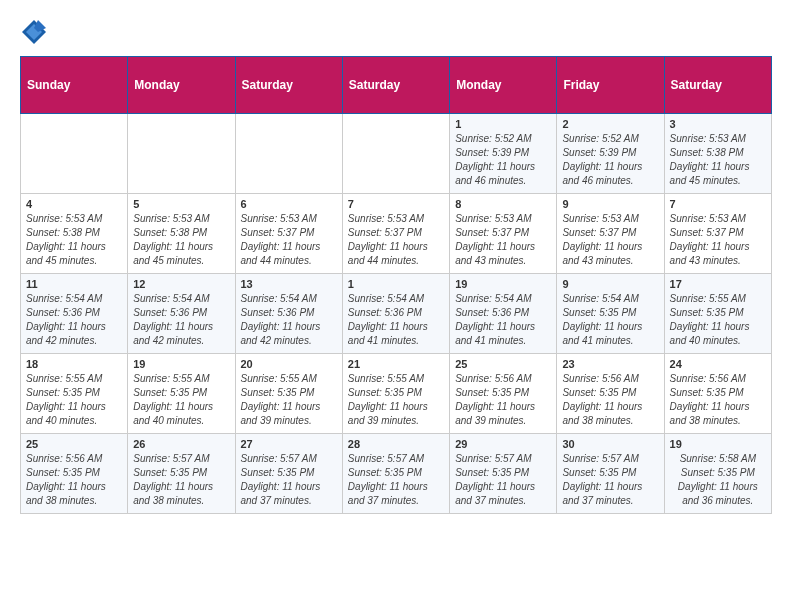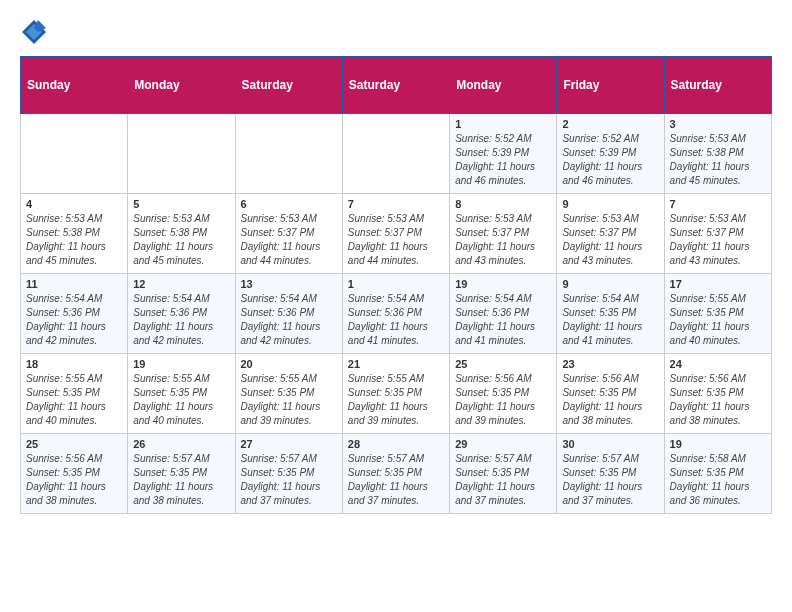--- a/index.html
+++ b/index.html
@@ -328,20 +328,20 @@
 Daylight: 11 hours and 37 minutes.</div>
           </td>
           <td>
             <span class="day-num">30</span>
             <div class="day-info" style="white-space: pre-line;">Sunrise: 5:57 AM
 Sunset: 5:35 PM
 Daylight: 11 hours and 37 minutes.</div>
           </td>
           <td>
             <span class="day-num">19</span>
-            <div class="day-info" style="white-space: pre-line;">Sunrise: 5:58 AM
+            <div class="day-info" style="white-space: pre-line; text-align: center;">Sunrise: 5:58 AM
 Sunset: 5:35 PM
 Daylight: 11 hours and 36 minutes.</div>
           </td>
         </tr>
       </tbody>
   </table>
 </div>
 
 </body></html>

